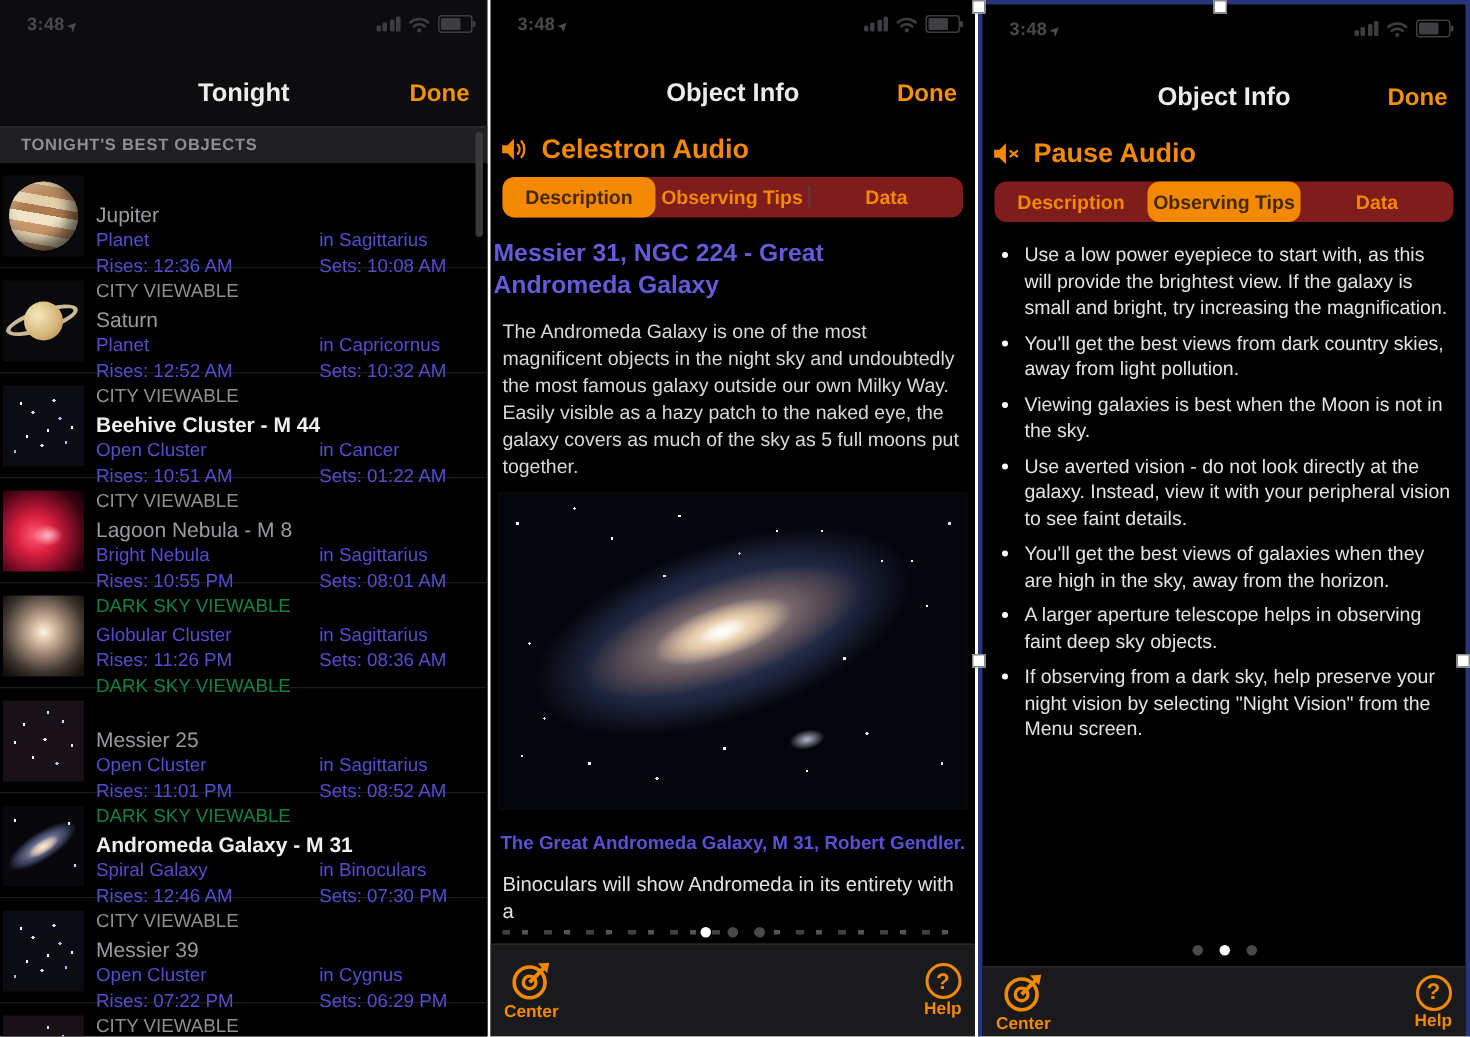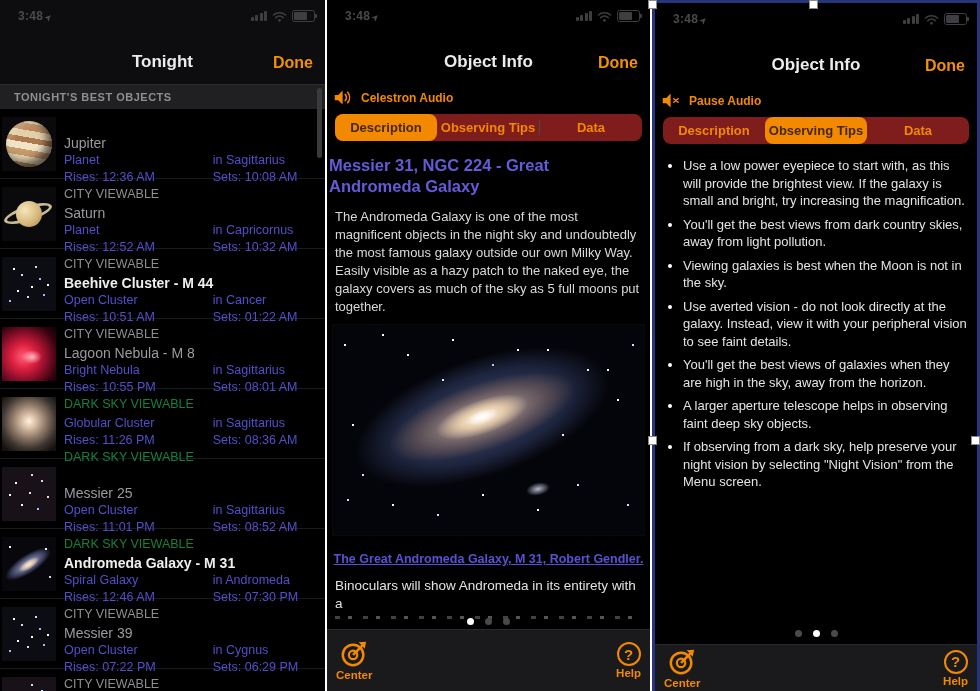--- a/index.html
+++ b/index.html
@@ -85,21 +85,21 @@
     radial-gradient(1.5px 1.5px at 44px 12px,#ffffff 50%,transparent 51%),
     radial-gradient(1.5px 1.5px at 48px 40px,#cfe0ff 50%,transparent 51%),
     radial-gradient(1.5px 1.5px at 8px 10px,#ffffff 50%,transparent 51%);}
   .th-andr::before{content:"";position:absolute;left:-8px;top:15px;width:68px;height:24px;border-radius:50%;
     background:radial-gradient(closest-side,rgba(200,205,240,.85),rgba(120,130,190,.45) 55%,transparent 78%);transform:rotate(-33deg);}
   .th-andr::after{content:"";position:absolute;left:12px;top:22px;width:30px;height:11px;border-radius:50%;
     background:radial-gradient(closest-side,#ffead0,rgba(255,220,180,.55) 50%,transparent 80%);transform:rotate(-33deg);}
 
   
   .audio-row{display:flex;align-items:center;gap:7px;padding:5px 8px 3px 6px;cursor:pointer;}
-  .audio-label{color:#f28900;font-size:12px;font-weight:bold;}
+  .audio-label{color:#f28900;font-size:18px;font-weight:bold;}
   .segmented{margin:5px 8px 0 8px;background:#7f1d1d;border-radius:8px;display:flex;height:27px;position:relative;}
   .seg{flex:1;display:flex;align-items:center;justify-content:center;color:#f28900;font-size:13px;font-weight:bold;cursor:pointer;border-radius:8px;}
   .seg.selected{background:#f28900;color:#462800;}
   .seg-div{width:1px;background:#4a4a4c;margin:6px 0;}
   .obj-title{padding:14px 8px 0 2px;color:#655bd8;font-size:16.5px;font-weight:bold;line-height:21px;}
   .obj-para{padding:11px 8px 0 8px;color:#d9d9d9;font-size:13px;line-height:18px;}
   .gal-img{position:relative;margin:8px 5px 0 5px;height:210px;overflow:hidden;background-color:#04050a;border:1px solid #0a0a0a;
     background-image:
       radial-gradient(2px 2px at 12px 20px,#fff 50%,transparent 51%),
       radial-gradient(1.5px 1.5px at 30px 150px,#cfe0ff 50%,transparent 51%),
@@ -124,21 +124,21 @@
       radial-gradient(1.5px 1.5px at 15px 175px,#cfe0ff 50%,transparent 51%),
       radial-gradient(1.5px 1.5px at 275px 45px,#fff 50%,transparent 51%);}
   .gl{position:absolute;left:48%;top:44%;border-radius:50%;transform:translate(-50%,-50%) rotate(-19deg);}
   .gl1{width:340px;height:150px;background:radial-gradient(closest-side,rgba(125,145,205,.55),rgba(85,105,175,.3) 55%,transparent 78%);}
   .gl2{width:250px;height:86px;background:radial-gradient(closest-side,rgba(215,185,160,.8),rgba(150,112,95,.42) 55%,transparent 78%);}
   .gl3{width:124px;height:44px;background:radial-gradient(closest-side,#fff6e4,rgba(240,212,175,.85) 38%,transparent 78%);}
   .gl4{width:38px;height:16px;background:radial-gradient(closest-side,#ffffff,rgba(255,255,255,0) 90%);}
   .gl5{left:66%;top:78%;width:30px;height:16px;transform:translate(-50%,-50%) rotate(-12deg);
     background:radial-gradient(closest-side,rgba(210,215,240,.85),transparent 80%);}
   .img-credit{margin-top:13px;text-align:center;}
-  .img-credit a{color:#5a50d4;font-size:12.5px;font-weight:bold;text-decoration:underline;cursor:pointer;}
+  .img-credit a{color:#5a50d4;font-size:12.5px;font-weight:bold;cursor:pointer;}
   .body-text{padding:10px 8px 0 8px;color:#e2e2e2;font-size:13.5px;line-height:18px;}
   .clipped-line{height:3px;margin:3px 10px 0 8px;opacity:.55;
     background:repeating-linear-gradient(90deg,#777 0 5px,transparent 5px 13px,#999 13px 17px,transparent 17px 28px);}
   .page-dots{position:absolute;left:0;right:0;display:flex;justify-content:center;gap:11px;}
   #p2 .page-dots{bottom:66px;}
   #p3 .page-dots{bottom:54px;}
   .dot{width:7px;height:7px;border-radius:50%;background:#4a4a4a;}
   .dot.active{background:#ffffff;}
   .toolbar{position:absolute;left:0;right:0;bottom:0;background:#1a1a1c;border-top:1px solid #2a2a2a;
     display:flex;justify-content:space-between;align-items:center;padding:0 9px;}
@@ -266,21 +266,21 @@
         <div class="viewable dark">DARK SKY VIEWABLE</div>
       </div>
     </div>
 
     <div class="row">
       <div class="thumb th-andr"></div>
       <div class="rinfo">
         <div class="rname bright">Andromeda Galaxy - M 31</div>
         <div class="rgrid">
           <span class="ind">Spiral Galaxy</span>
-          <span class="ind">in Andromeda</span>
+          <span class="ind">in Binoculars</span>
           <span class="ind">Rises: 12:46 AM</span>
           <span class="ind">Sets: 07:30 PM</span>
         </div>
         <div class="viewable city">CITY VIEWABLE</div>
       </div>
     </div>
 
     <div class="row">
       <div class="thumb th-stars-blue"></div>
       <div class="rinfo">

